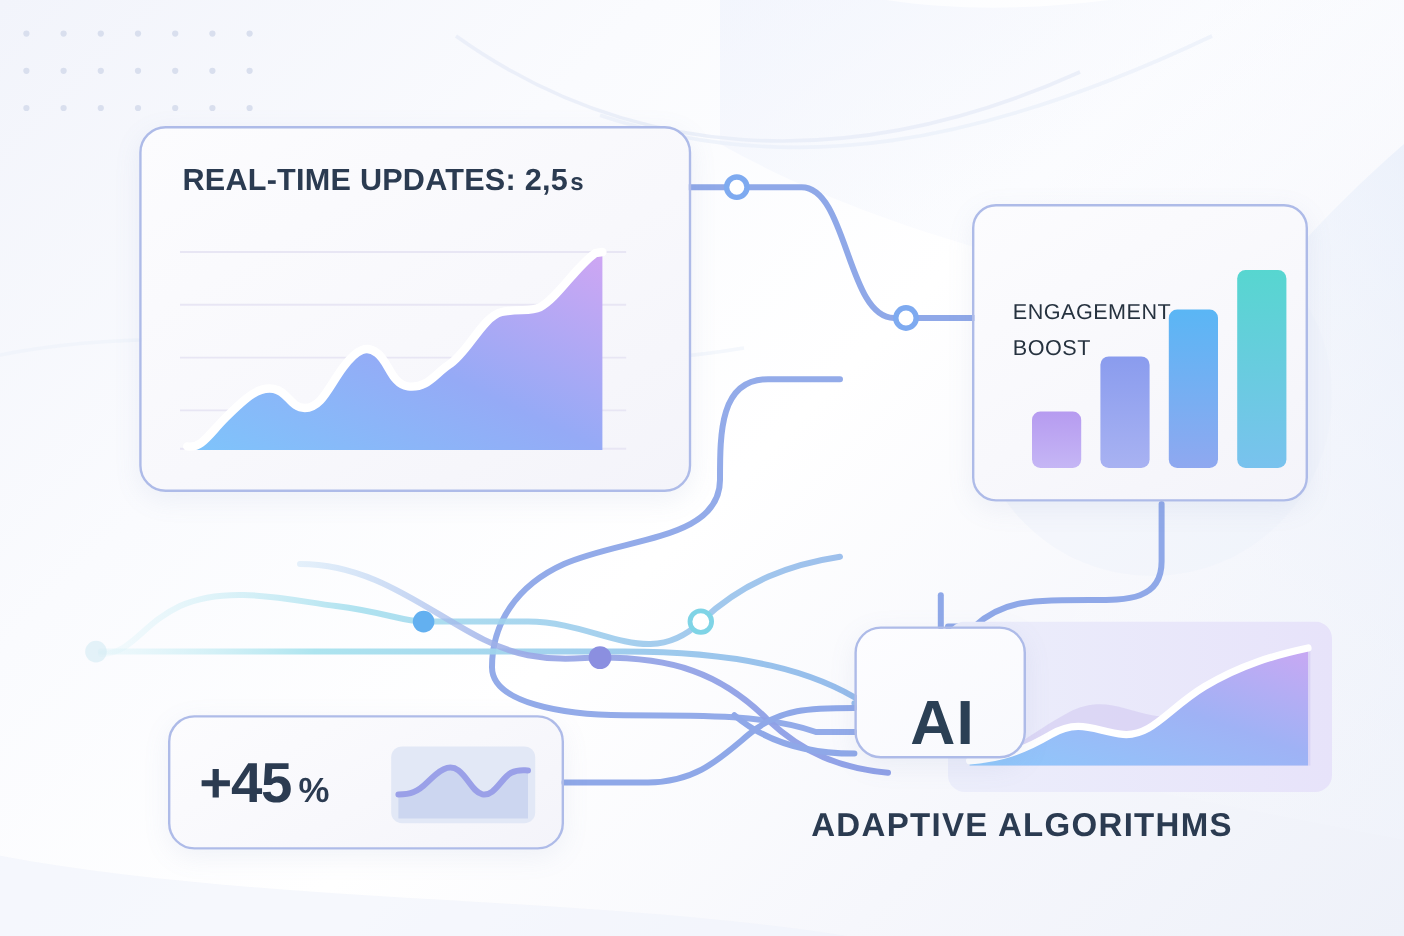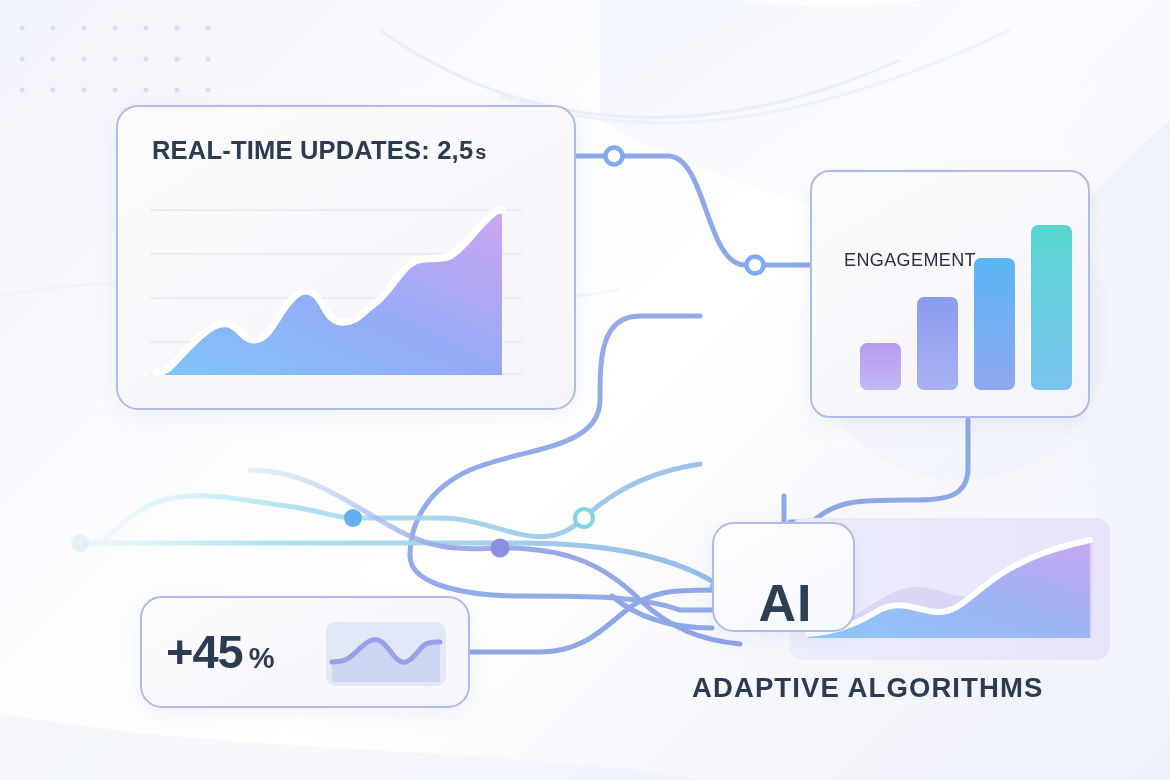--- a/index.html
+++ b/index.html
@@ -53,21 +53,20 @@
   .metric-value .pct{font-size:29px;font-weight:600;letter-spacing:0;margin-left:6px;}
   .ai-label{
     position:absolute;left:0;top:0;width:143px;height:110px;
     display:flex;align-items:center;justify-content:center;
     font-size:52px;font-weight:700;letter-spacing:1px;color:#2b4055;margin-top:24px;
   }
   .caption-adaptive{
     position:absolute;left:676px;top:672px;
     font-size:27.5px;font-weight:600;letter-spacing:1.1px;color:#2b3b51;
     white-space:nowrap;
-    margin-left:16px;
   }
 
   
   .bars{position:absolute;left:48px;bottom:26px;width:214px;height:165px;}
   .bar{position:absolute;bottom:0;width:41px;border-radius:7px;}
 
   
   .spark-tile{
     position:absolute;right:22px;top:24px;width:120px;height:64px;
     border-radius:9px;background:#e2e8f6;overflow:hidden;
@@ -234,20 +233,21 @@
                C90,124 92,138 104,138 C118,138 124,120 136,104
                C148,88 156,86 164,92 C174,99 176,118 190,120
                C206,122 212,110 224,102 C240,92 252,62 268,58
                C282,55 292,58 300,54 C314,47 330,20 346,9 L352,8" fill="none" stroke="#ffffff" stroke-width="7" stroke-linecap="round" stroke-linejoin="round"></path>
     </svg>
   </div>
 
   <div class="card" id="card-engagement">
     <div class="title-engagement">
       <div>ENGAGEMENT</div>
+      <div>BOOST</div>
     </div>
     <div class="bars">
       <div class="bar" style="left:0px;height:47px;background:linear-gradient(180deg,#b69bf0,#c5b6f5);"></div>
       <div class="bar" style="left:57px;height:93px;background:linear-gradient(180deg,#8a9cee,#a8b2f2);"></div>
       <div class="bar" style="left:114px;height:132px;background:linear-gradient(180deg,#5ab6f5,#8fa8f0);"></div>
       <div class="bar" style="left:171px;height:165px;background:linear-gradient(180deg,#57d6d0,#79c2ee);"></div>
     </div>
   </div>
 
   <div class="card" id="card-metric">

